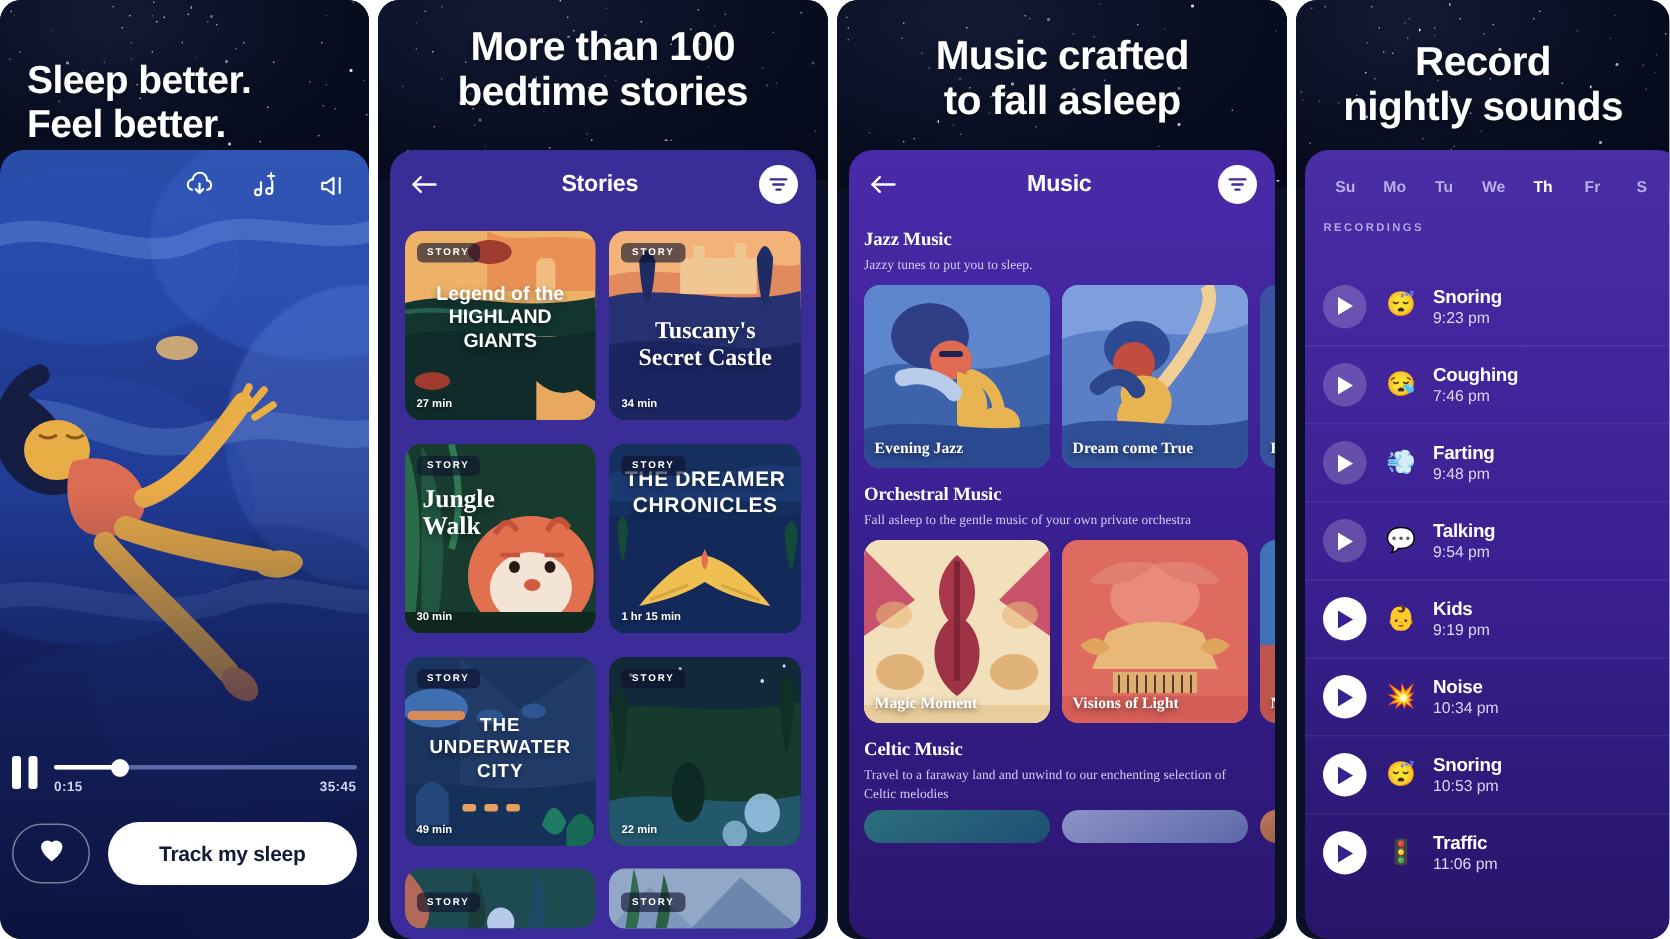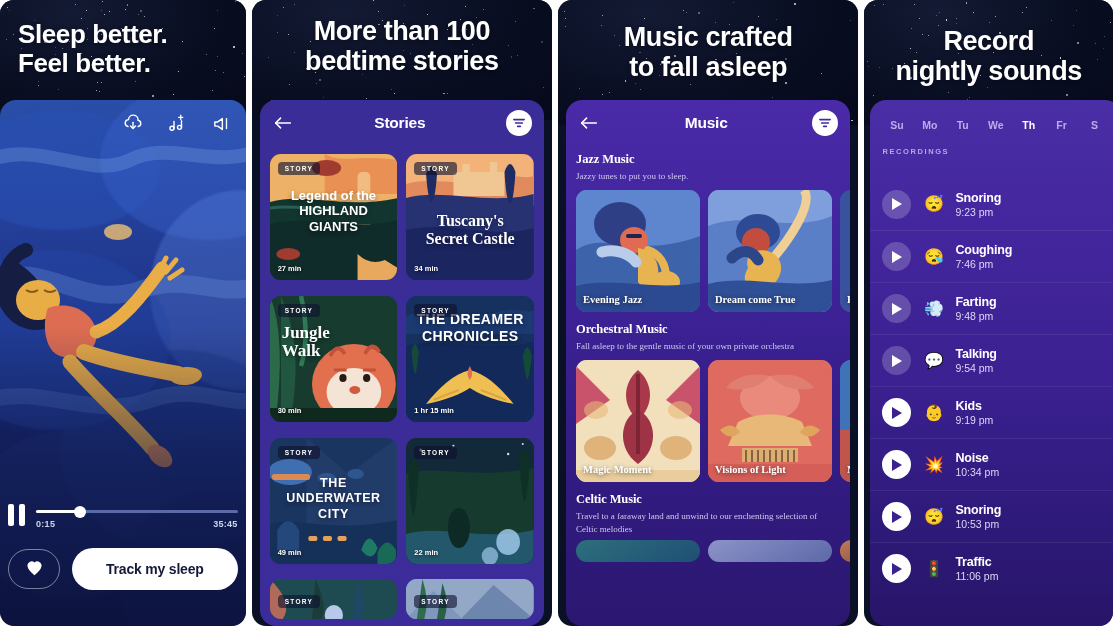--- a/index.html
+++ b/index.html
@@ -16,21 +16,21 @@
 
   
   .starsky { position:absolute; left:0; right:0; top:0; height:120px;
     background:radial-gradient(ellipse at 30% 10%, #131a33 0%, #080d20 60%, #05091a 100%); }
   .starsky.tall { height:125px; }
   .star { position:absolute; background:#fff; border-radius:50%; opacity:.75; }
 
   .headline { position:absolute; left:0; right:0; top:0; padding:16px 14px 0;
     color:#fff; font-weight:bold; letter-spacing:-0.4px; line-height:1.12; z-index:3;
     text-shadow:0 1px 4px rgba(0,0,0,.4); }
-  .headline.left { text-align:left; font-size:26px; padding-top:20px; padding-left:18px;}
+  .headline.left { text-align:left; font-size:26px; padding-top:20px; padding-left:18px;margin-top:19px;}
   .headline.center { text-align:center; }
   .h-p2 { font-size:27px; padding-top:16px; }
   .h-p3 { font-size:27px; padding-top:22px; }
   .h-p4 { font-size:27px; padding-top:26px; }
 
   
   .p1 .art { position:absolute; left:0; right:0; top:100px; bottom:0;
     border-radius:16px 16px 16px 16px; overflow:hidden;
     background:linear-gradient(178deg,#2a4fa8 0%,#24409a 22%,#1c2f80 48%,#152263 72%,#101a52 100%); }
   .blob { position:absolute; border-radius:50%; filter:blur(1px); }

